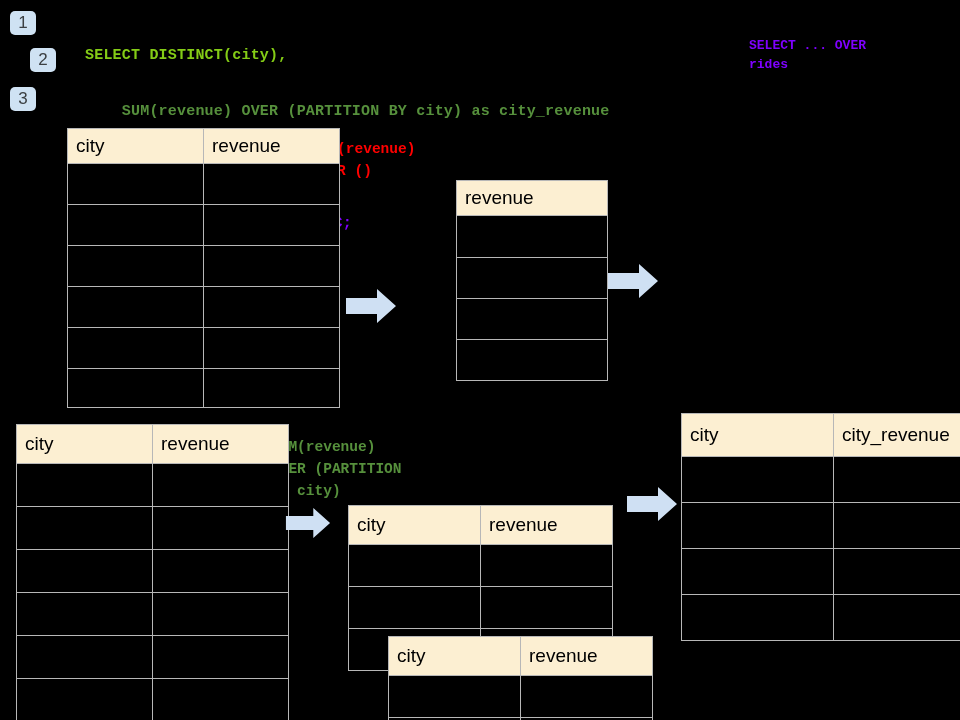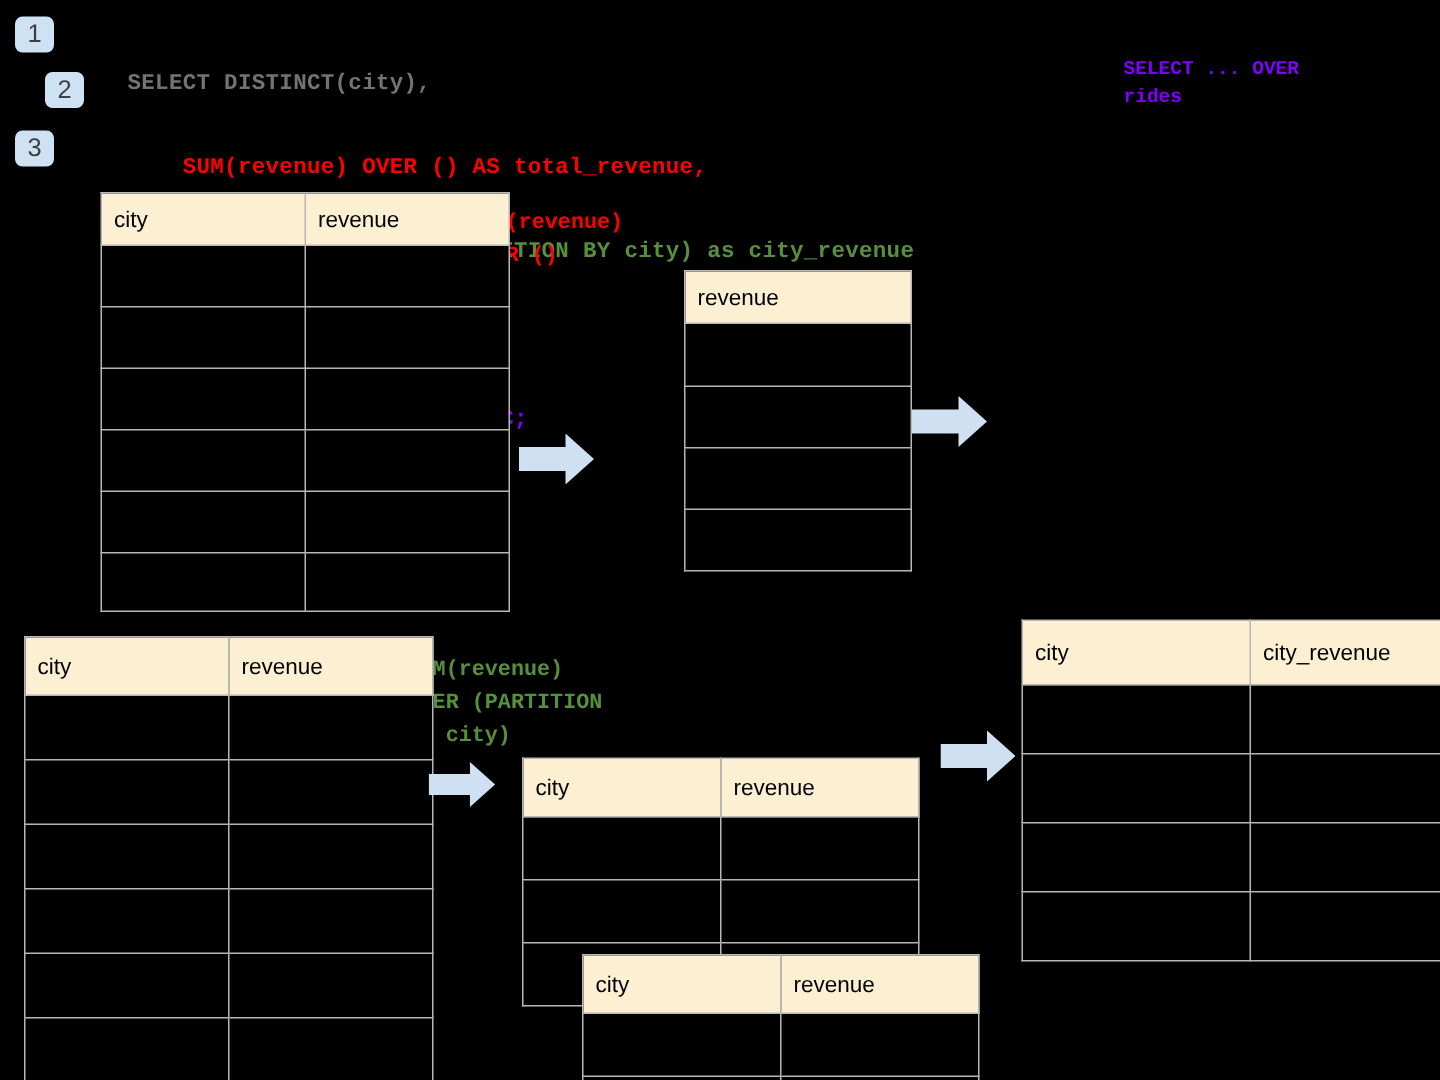--- a/index.html
+++ b/index.html
@@ -60,43 +60,42 @@
   }
   .tbl td {
     border: 1px solid #b7b7b7;
     background: #000000;
     padding: 0;
   }
   .tbl td.hdr {
     background: #fcefd2;
     color: #000000;
     font-family: "Liberation Sans", sans-serif;
-    font-size: 15px;
+    font-size: 19px;
     padding: 0 8px;
     vertical-align: middle;
     white-space: nowrap;
   }
 
   
   .arrow {
     position: absolute;
   }
 </style>
 </head>
 <body>
 
 <div id="canvas">
 
   <div class="badge" style="left:10px; top:11px;">1</div>
   <div class="badge" style="left:30px; top:48px;">2</div>
   <div class="badge" style="left:10px; top:87px;">3</div>
 
   <div class="sql" style="left:85px; top:11px;">
-    <span class="sql-line" style="color:#737373;">SELECT DISTINCT(city),</span>
-    <span class="sql-line" style="color:#ff0000;">    SUM(revenue) OVER () AS total_revenue,</span>
+    <span class="sql-line" style="color:#84cc16;">SELECT DISTINCT(city),</span>
     <span class="sql-line" style="color:#56903c;">    SUM(revenue) OVER (PARTITION BY city) as city_revenue</span>
     <span class="sql-line" style="color:#7f00ff;">  FROM rides</span>
     <span class="sql-line" style="color:#7f00ff;">  ORDER by city_revenue DESC;</span>
   </div>
 
   <div class="annot" style="left:749px; top:36px; color:#7f00ff; font-size:13px; line-height:19px;">SELECT ... OVER
 rides</div>
 
   <div class="annot" style="left:311px; top:138px; color:#ff0000;">SUM(revenue)
 OVER ()</div>

